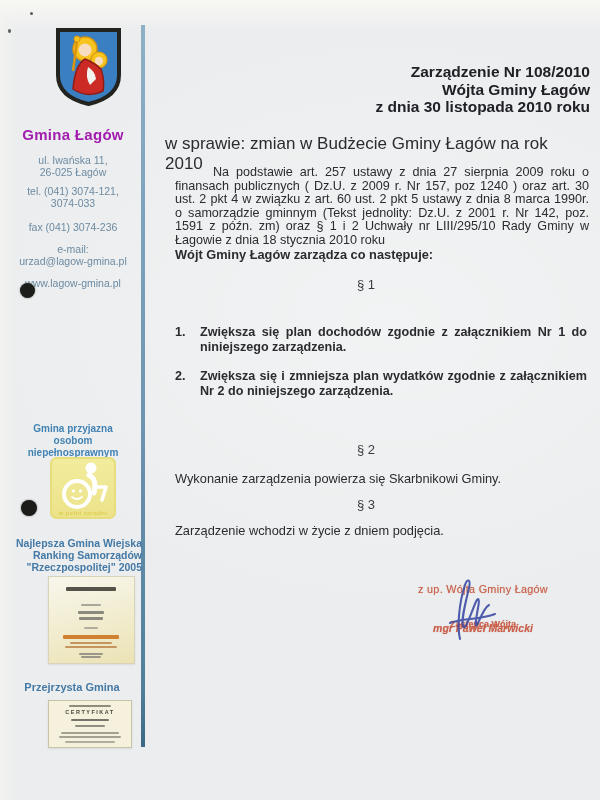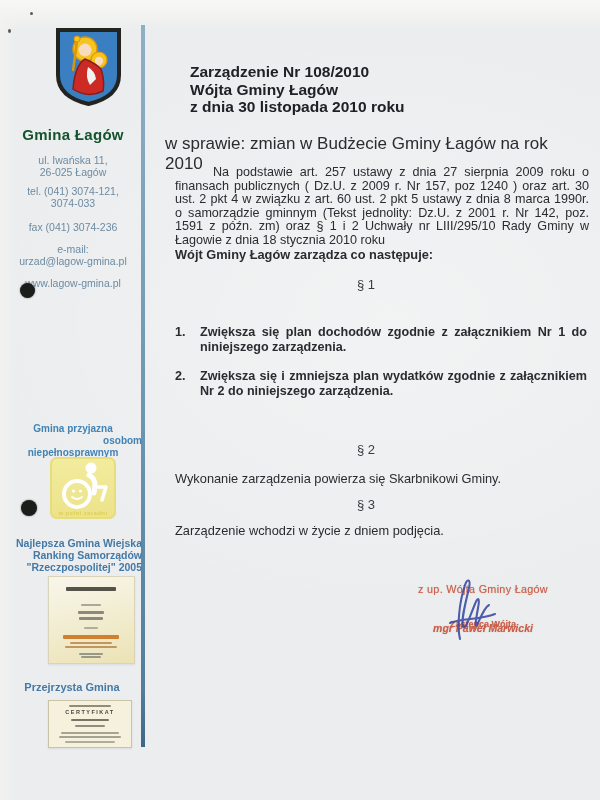--- a/index.html
+++ b/index.html
@@ -15,21 +15,21 @@
       linear-gradient(90deg, #f2f2f0 0px, rgba(236,237,238,0) 16px),
       radial-gradient(ellipse 420px 300px at 65% 40%, rgba(255,255,255,.35), rgba(255,255,255,0)),
       #ebedee;
   }
   .speck{position:absolute;background:#5a5a58;border-radius:50%;}
   .abs{position:absolute;}
   
   .vline{position:absolute;left:141px;top:25px;width:4px;height:722px;
     background:linear-gradient(180deg,#8db0c6 0%, #6b95b1 55%, #527e9c 92%, #3c6785 100%);}
   .muni-name{left:6px;top:126px;width:134px;text-align:center;font-weight:bold;
-    font-size:15px;color:#14532d;letter-spacing:.3px;}
+    font-size:15px;color:#a21caf;letter-spacing:.3px;}
   .contact{left:6px;width:134px;text-align:center;font-size:10.5px;color:#6d8ba2;line-height:12px;}
   .holepunch{position:absolute;border-radius:50%;background:#1c1c1a;box-shadow:0 0 2px rgba(0,0,0,.5);}
   .badge-title{left:4px;width:138px;text-align:center;font-weight:bold;
     font-size:10px;color:#4283b4;line-height:11.5px;}
   .yellow-badge{left:50px;top:457px;width:66px;height:62px;border-radius:7px;
     background:linear-gradient(180deg,#f2ec9e,#ece289);box-shadow:inset 0 0 0 2px #e8dd7c;}
   .yellow-caption{position:absolute;left:0;right:0;bottom:3px;text-align:center;
     font-size:6px;font-weight:bold;color:#ddcf55;letter-spacing:.4px;}
   .award-title{left:2px;top:537px;width:140px;text-align:right;font-weight:bold;
     font-size:10.5px;color:#4479a6;line-height:12px;}
@@ -37,21 +37,21 @@
     background:linear-gradient(165deg,#f8f6ec 0%,#f1ecce 55%,#ebe2b4 100%);
     border:1px solid #d9d4b9;box-shadow:0 1px 2px rgba(0,0,0,.08);}
   .cbar{position:absolute;border-radius:1px;}
   .transparent-title{left:2px;top:681px;width:140px;text-align:center;font-weight:bold;
     font-size:11px;color:#4479a6;}
   .cert2{left:48px;top:700px;width:82px;height:46px;background:#f5f1dc;
     border:1px solid #c9c4a7;box-shadow:0 1px 2px rgba(0,0,0,.08);}
   .cert2-label{position:absolute;left:0;right:0;top:8px;text-align:center;
     font-size:5.5px;font-weight:bold;letter-spacing:1.5px;color:#4a473e;}
   
-  .doc-title{left:190px;top:63px;width:400px;text-align:left;font-weight:bold;
+  .doc-title{left:190px;top:63px;width:400px;text-align:right;font-weight:bold;
     font-size:15.5px;line-height:17.5px;color:#202026;}
   .subject{left:165px;top:134px;width:410px;font-size:17px;color:#2b2b30;}
   .legal{left:175px;top:166px;width:414px;font-size:12.6px;line-height:13.6px;
     text-align:justify;text-indent:38px;color:#2b2b30;}
   .order-intro{left:175px;top:247px;width:400px;font-weight:bold;font-size:12.8px;}
   .section-label{left:175px;width:382px;text-align:center;font-size:13px;color:#3a3a40;}
   .list-item{left:175px;width:412px;font-weight:bold;font-size:12.6px;line-height:14.6px;}
   .list-item .num{position:absolute;left:0;top:0;}
   .list-item .txt{display:block;margin-left:25px;text-align:justify;}
   .plain{left:175px;width:412px;font-size:12.8px;}
@@ -96,21 +96,21 @@
   <div class="abs contact" style="top:197px;">3074-033</div>
   <div class="abs contact" style="top:221px;">fax (041) 3074-236</div>
   <div class="abs contact" style="top:243px;">e-mail:</div>
   <div class="abs contact" style="top:255px;">urzad@lagow-gmina.pl</div>
   <div class="abs contact" style="top:277px;">www.lagow-gmina.pl</div>
 
   <div class="holepunch" style="left:20px;top:283px;width:15px;height:15px;"></div>
   <div class="holepunch" style="left:21px;top:500px;width:16px;height:16px;"></div>
 
   <div class="abs badge-title" style="top:423px;">Gmina przyjazna</div>
-  <div class="abs badge-title" style="top:435px;text-align:right;">osobom</div>
+  <div class="abs badge-title" style="top:435px;">osobom</div>
   <div class="abs badge-title" style="top:447px;">niepełnosprawnym</div>
 
   <div class="abs yellow-badge">
     <svg width="66" height="62" viewBox="0 0 66 62">
       <circle cx="27" cy="37" r="13" fill="none" stroke="#ffffff" stroke-width="4"></circle>
       <circle cx="23.5" cy="34" r="1.6" fill="#ffffff"></circle>
       <circle cx="30.5" cy="34" r="1.6" fill="#ffffff"></circle>
       <path d="M22,40 Q27,44 32,40" fill="none" stroke="#ffffff" stroke-width="1.8" stroke-linecap="round"></path>
       <circle cx="41" cy="11" r="5.5" fill="#ffffff"></circle>
       <path d="M39,18 Q45,21 45,29 L44,36" fill="none" stroke="#ffffff" stroke-width="5" stroke-linecap="round"></path>

